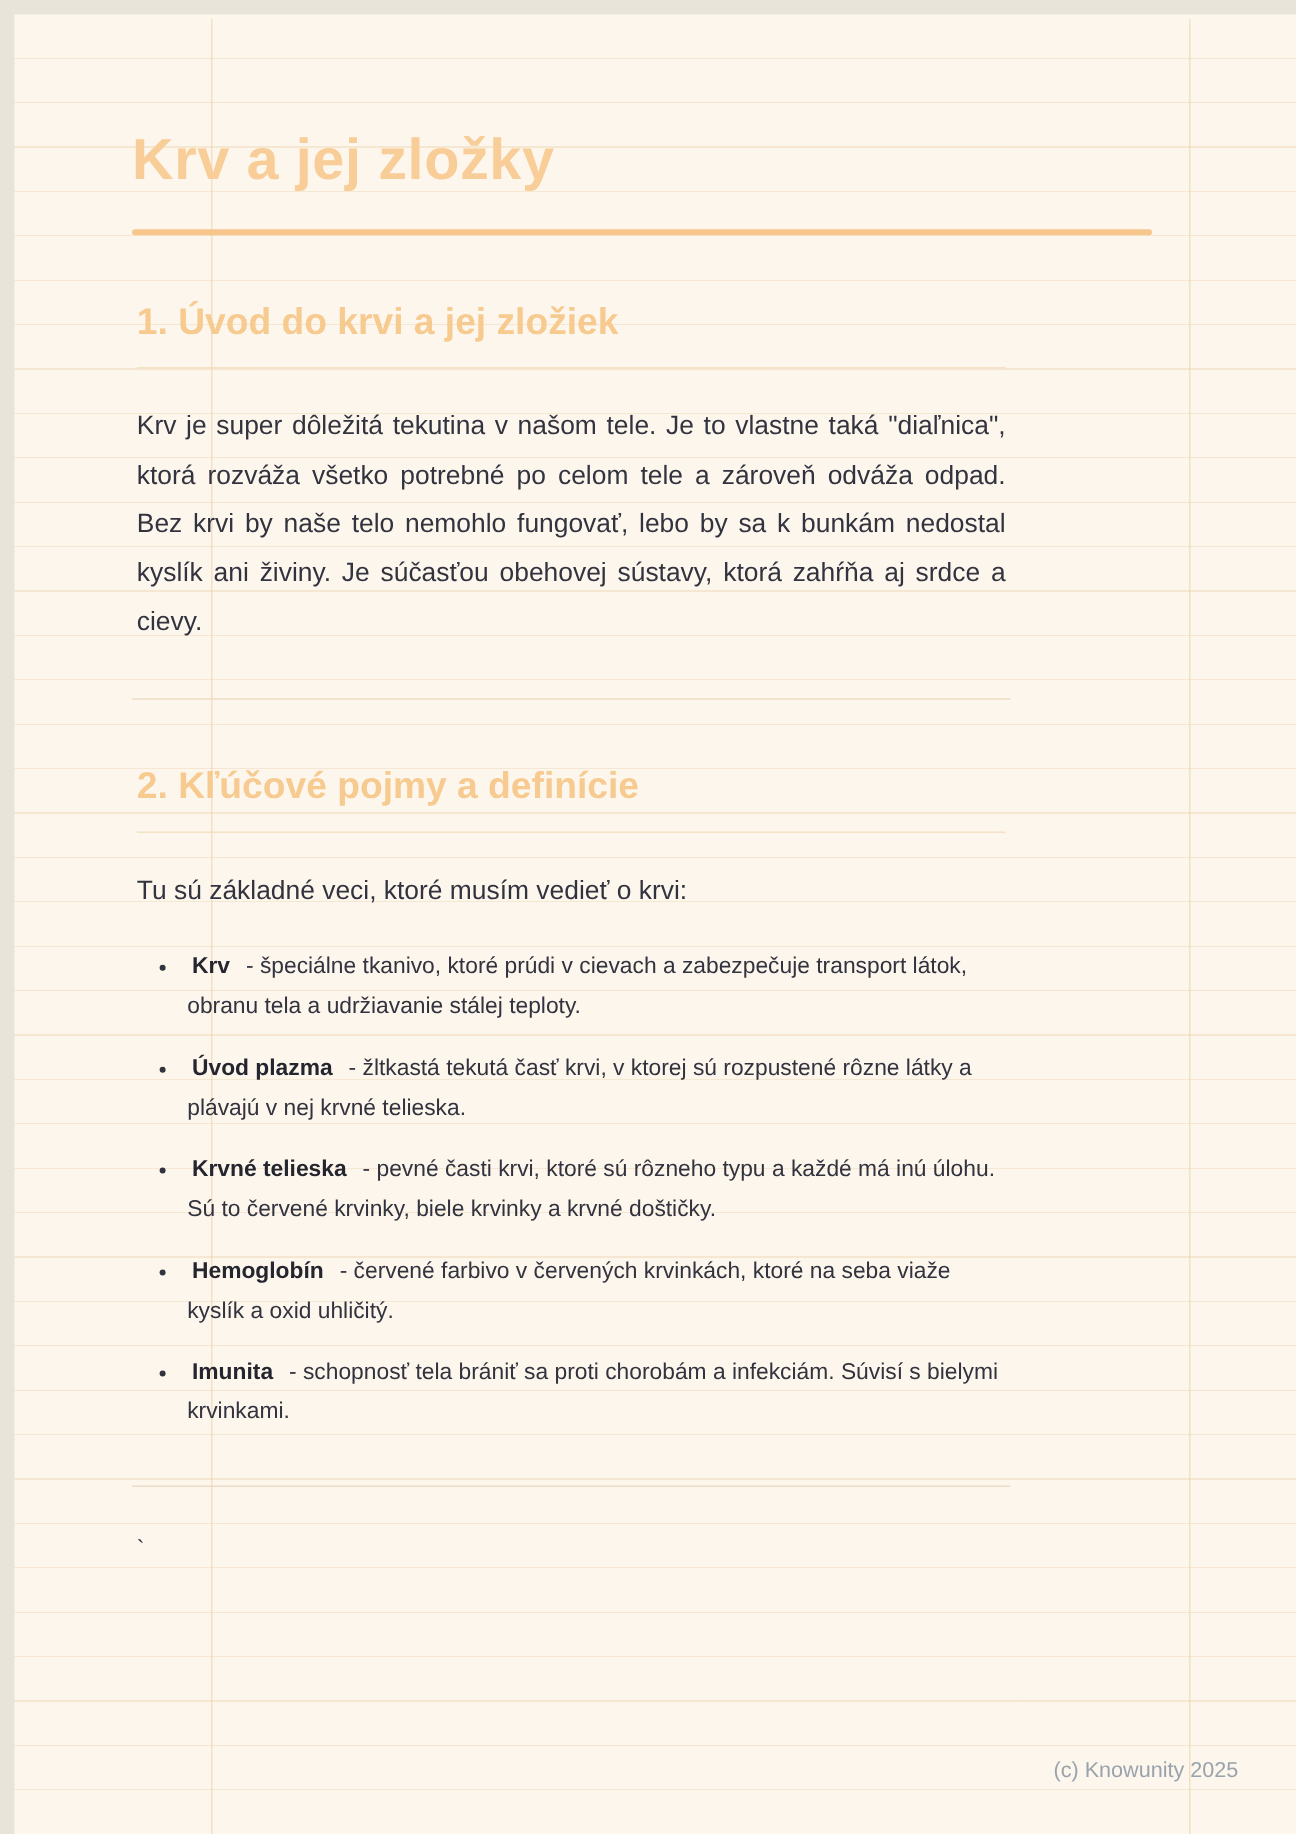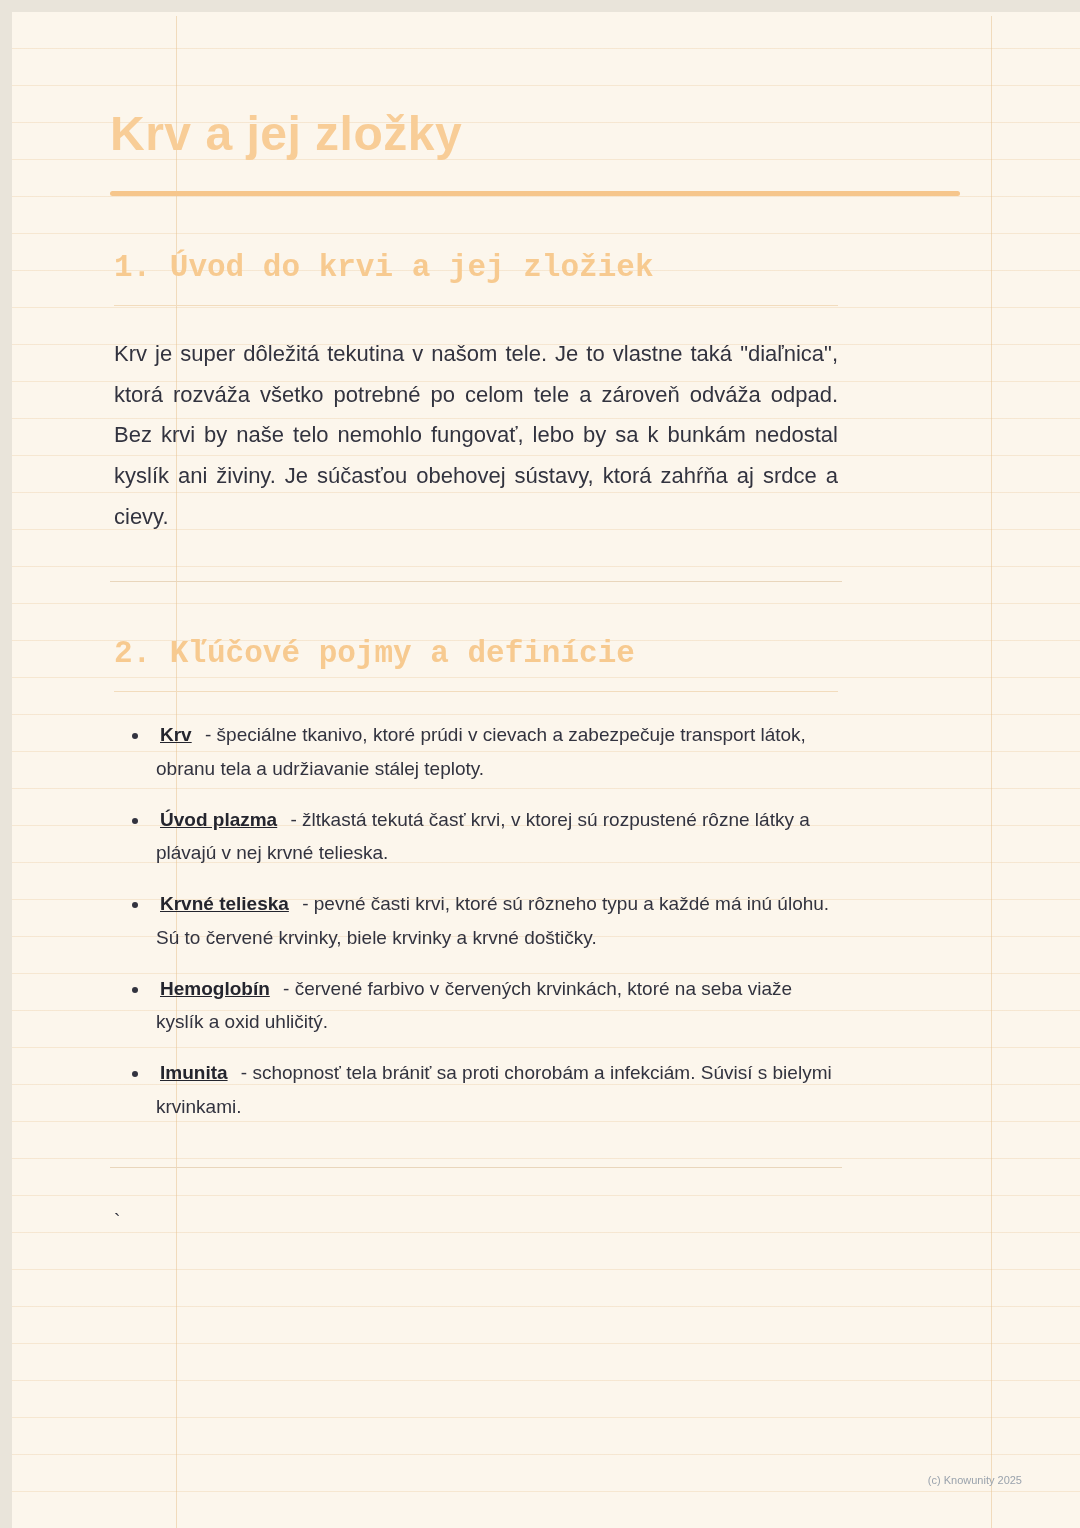--- a/index.html
+++ b/index.html
@@ -50,57 +50,56 @@
     border-radius: 3px;
     margin-top: 30px;
   }
   h2.section-heading {
     font-size: 31px;
     font-weight: bold;
     color: #f7ca90;
     padding-bottom: 20px;
     border-bottom: 1px solid #f2dcbd;
     margin-top: 54px;
-    font-family: Liberation Mono, monospace;
   }
   p.body-text {
     font-size: 22px;
     line-height: 1.85;
     color: #32333f;
     margin-top: 28px;
   }
   p.justify { text-align: justify; }
   ul.term-list {
     margin-top: 26px;
     padding-left: 32px;
     list-style: disc;
     color: #32333f;
   }
   ul.term-list li {
     font-size: 19px;
     line-height: 1.75;
     margin-bottom: 18px;
     padding-left: 6px;
   }
-  .term { font-weight: bold; color: #24252e; text-decoration: underline; }
+  .term { font-weight: bold; color: #24252e; }
   hr.divider {
     border: none;
     border-top: 1px solid #e9d6bc;
     margin-top: 44px;
   }
   p.stray {
     font-size: 19px;
     color: #32333f;
     margin-top: 42px;
   }
   .footer {
     position: absolute;
-    right: 66px;
+    right: 56px;
     bottom: 50px;
-    font-size: 11px;
+    font-size: 18px;
     color: #9aa3ad;
   }
 </style>
 </head>
 <body>
 
 <div class="page">
   <div class="vline left"></div>
   <div class="vline right"></div>
 
@@ -111,20 +110,21 @@
 
     <section>
       <h2 class="section-heading">1. Úvod do krvi a jej zložiek</h2>
       <p class="body-text justify">Krv je super dôležitá tekutina v našom tele. Je to vlastne taká "diaľnica", ktorá rozváža všetko potrebné po celom tele a zároveň odváža odpad. Bez krvi by naše telo nemohlo fungovať, lebo by sa k bunkám nedostal kyslík ani živiny. Je súčasťou obehovej sústavy, ktorá zahŕňa aj srdce a cievy.</p>
     </section>
 
     <hr class="divider">
 
     <section>
       <h2 class="section-heading">2. Kľúčové pojmy a definície</h2>
+      <p class="body-text">Tu sú základné veci, ktoré musím vedieť o krvi:</p>
       <ul class="term-list">
         <li><span class="term">Krv</span><span> - špeciálne tkanivo, ktoré prúdi v cievach a zabezpečuje transport látok, obranu tela a udržiavanie stálej teploty.</span></li>
         <li><span class="term">Úvod plazma</span><span> - žltkastá tekutá časť krvi, v ktorej sú rozpustené rôzne látky a plávajú v nej krvné telieska.</span></li>
         <li><span class="term">Krvné telieska</span><span> - pevné časti krvi, ktoré sú rôzneho typu a každé má inú úlohu. Sú to červené krvinky, biele krvinky a krvné doštičky.</span></li>
         <li><span class="term">Hemoglobín</span><span> - červené farbivo v červených krvinkách, ktoré na seba viaže kyslík a oxid uhličitý.</span></li>
         <li><span class="term">Imunita</span><span> - schopnosť tela brániť sa proti chorobám a infekciám. Súvisí s bielymi krvinkami.</span></li>
       </ul>
     </section>
 
     <hr class="divider">

